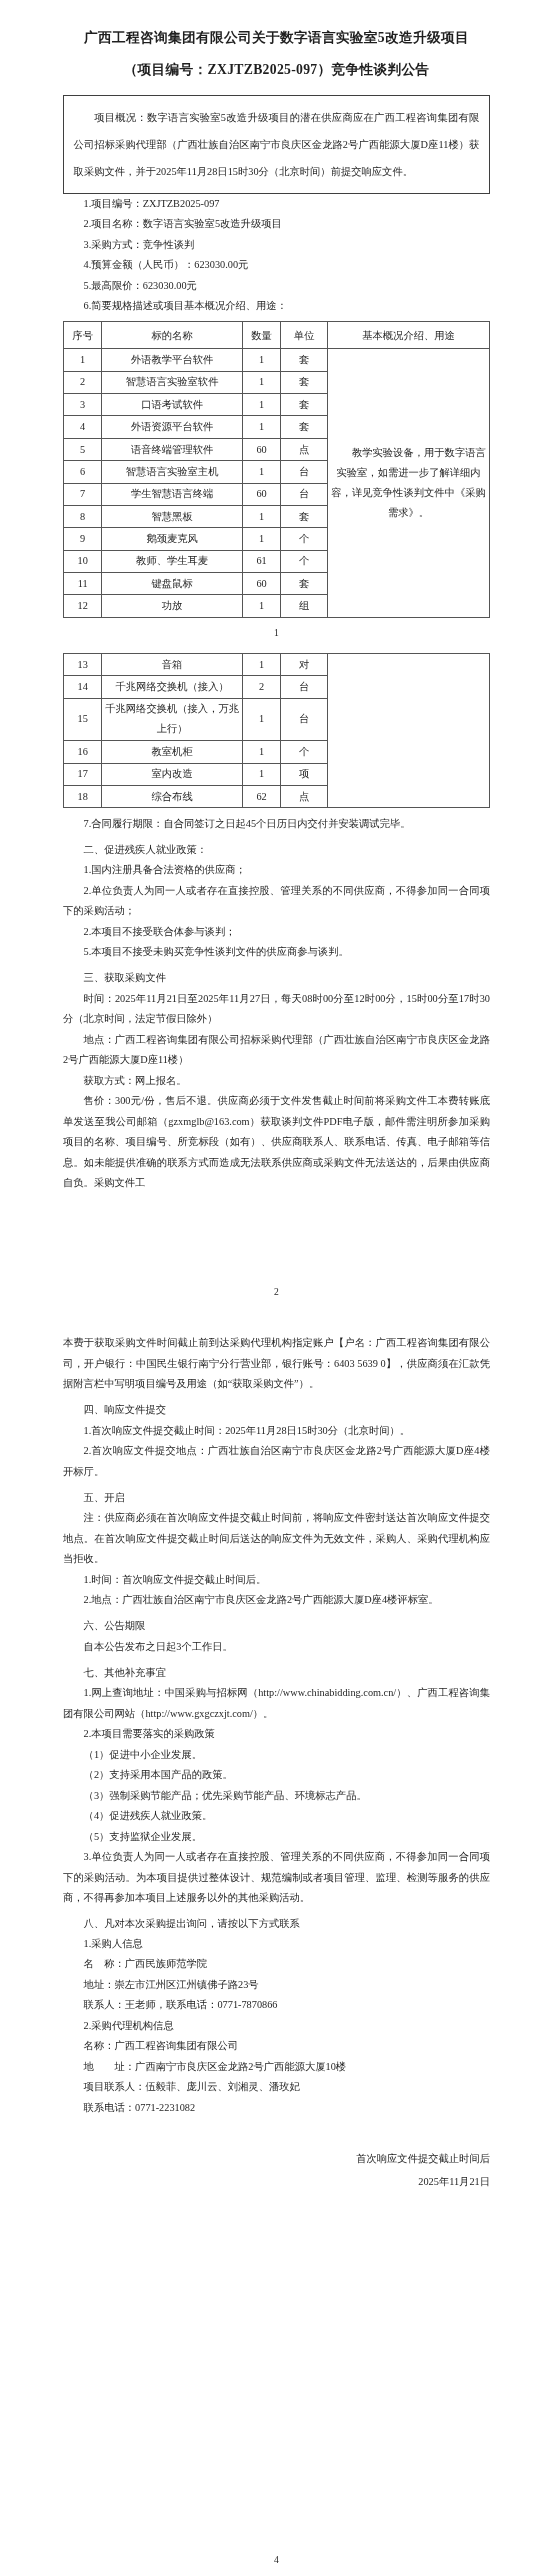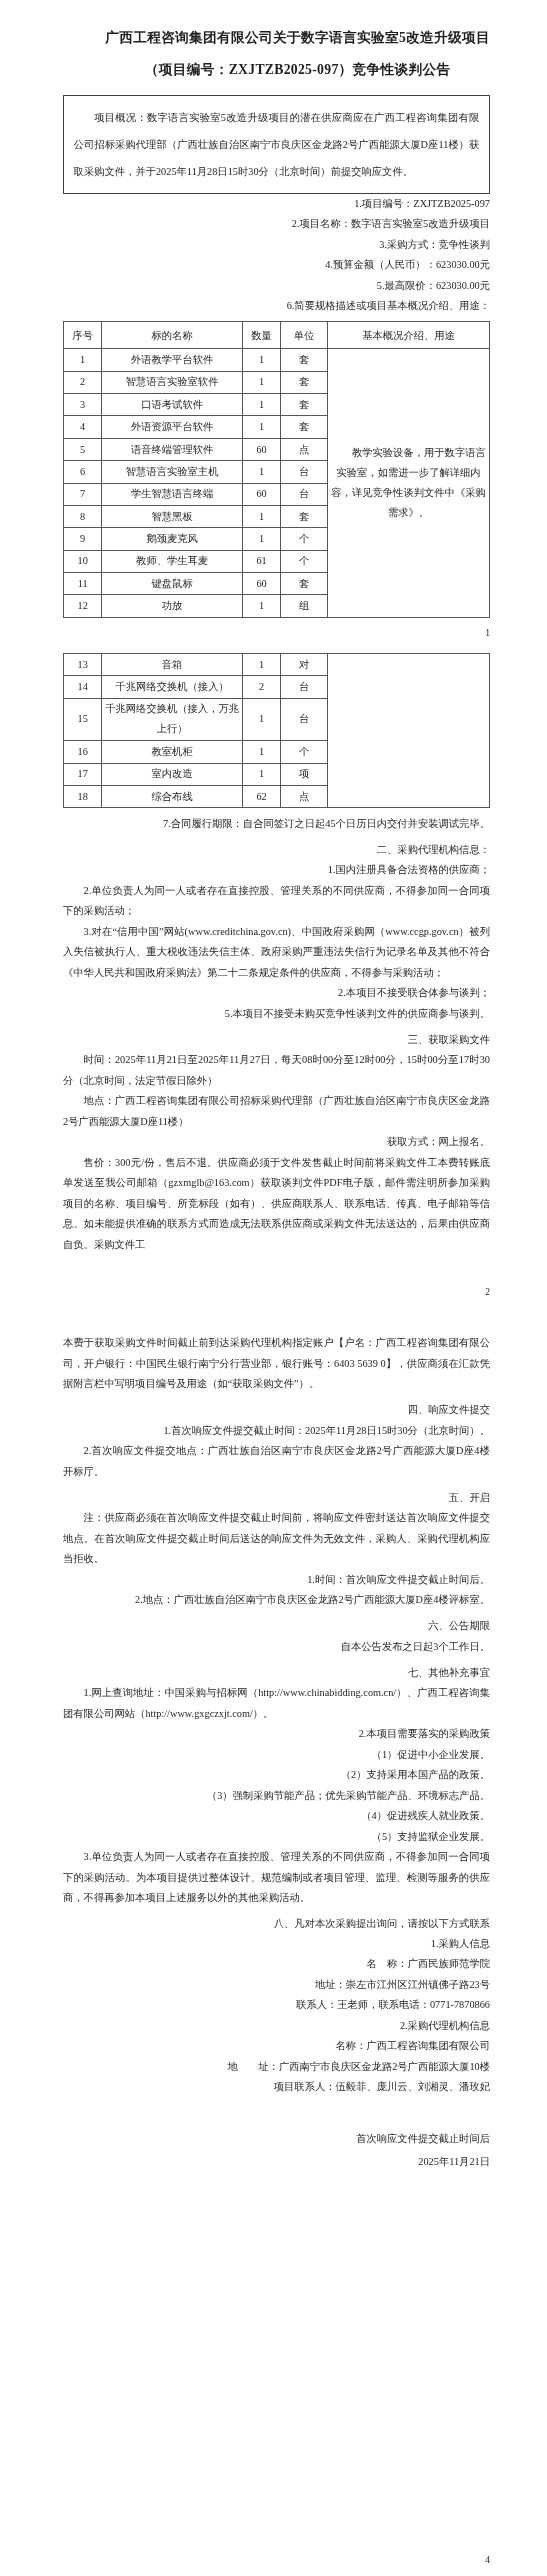--- a/index.html
+++ b/index.html
@@ -9,21 +9,20 @@
     color:#1f1f1f;
     font-family:"Liberation Serif","DejaVu Serif",serif;
     font-size:10.3px;
   }
   .page{
     box-sizing:border-box;
     display:flex;
     flex-direction:column;
     overflow:hidden;
     padding:0 58px 9.6px 63px;
-    align-items:flex-end;
   }
   .page-1{height:649px;}
   .page-2{height:659px;}
   .page-3{height:620px;}
   .page-4{height:648px;}
   .title{
     margin:22px 0 0;
     text-align:center;
     font-size:13.7px;
     font-weight:bold;
@@ -246,24 +245,23 @@
         <td>18</td>
         <td>综合布线</td>
         <td>62</td>
         <td>点</td>
       </tr>
     </tbody>
   </table>
 
   <p class="para mt8">7.合同履行期限：自合同签订之日起45个日历日内交付并安装调试完毕。</p>
 
-  <p class="para mt8">二、采购代理机构信息：</p>
+  <p class="para mt8">二、促进残疾人就业政策：</p>
   <p class="para">1.国内注册具备合法资格的供应商；</p>
   <p class="para">2.单位负责人为同一人或者存在直接控股、管理关系的不同供应商，不得参加同一合同项下的采购活动；</p>
-  <p class="para">3.对在“信用中国”网站(www.creditchina.gov.cn)、中国政府采购网（www.ccgp.gov.cn）被列入失信被执行人、重大税收违法失信主体、政府采购严重违法失信行为记录名单及其他不符合《中华人民共和国政府采购法》第二十二条规定条件的供应商，不得参与采购活动；</p>
   <p class="para">2.本项目不接受联合体参与谈判；</p>
   <p class="para">5.本项目不接受未购买竞争性谈判文件的供应商参与谈判。</p>
 
   <p class="para mt8">三、获取采购文件</p>
   <p class="para">时间：2025年11月21日至2025年11月27日，每天08时00分至12时00分，15时00分至17时30分（北京时间，法定节假日除外）</p>
   <p class="para">地点：广西工程咨询集团有限公司招标采购代理部（广西壮族自治区南宁市良庆区金龙路2号广西能源大厦D座11楼）</p>
   <p class="para">获取方式：网上报名。</p>
   <p class="para">售价：300元/份，售后不退。供应商必须于文件发售截止时间前将采购文件工本费转账底单发送至我公司邮箱（gzxmglb@163.com）获取谈判文件PDF电子版，邮件需注明所参加采购项目的名称、项目编号、所竞标段（如有）、供应商联系人、联系电话、传真、电子邮箱等信息。如未能提供准确的联系方式而造成无法联系供应商或采购文件无法送达的，后果由供应商自负。采购文件工</p>
 
   <div class="page-num">2</div>
@@ -301,20 +299,21 @@
 <div class="page page-4">
   <p class="para mt8">1.采购人信息</p>
   <p class="para">名　称：广西民族师范学院</p>
   <p class="para">地址：崇左市江州区江州镇佛子路23号</p>
   <p class="para">联系人：王老师，联系电话：0771-7870866</p>
 
   <p class="para">2.采购代理机构信息</p>
   <p class="para">名称：广西工程咨询集团有限公司</p>
   <p class="para">地　　址：广西南宁市良庆区金龙路2号广西能源大厦10楼</p>
   <p class="para">项目联系人：伍毅菲、庞川云、刘湘灵、潘玫妃</p>
+  <p class="para">联系电话：0771-2231082</p>
 
   <div class="sig-block">
     <p class="sig">首次响应文件提交截止时间后</p>
     <p class="sig">2025年11月21日</p>
   </div>
 
   <div class="page-num">4</div>
 </div>
 
 

